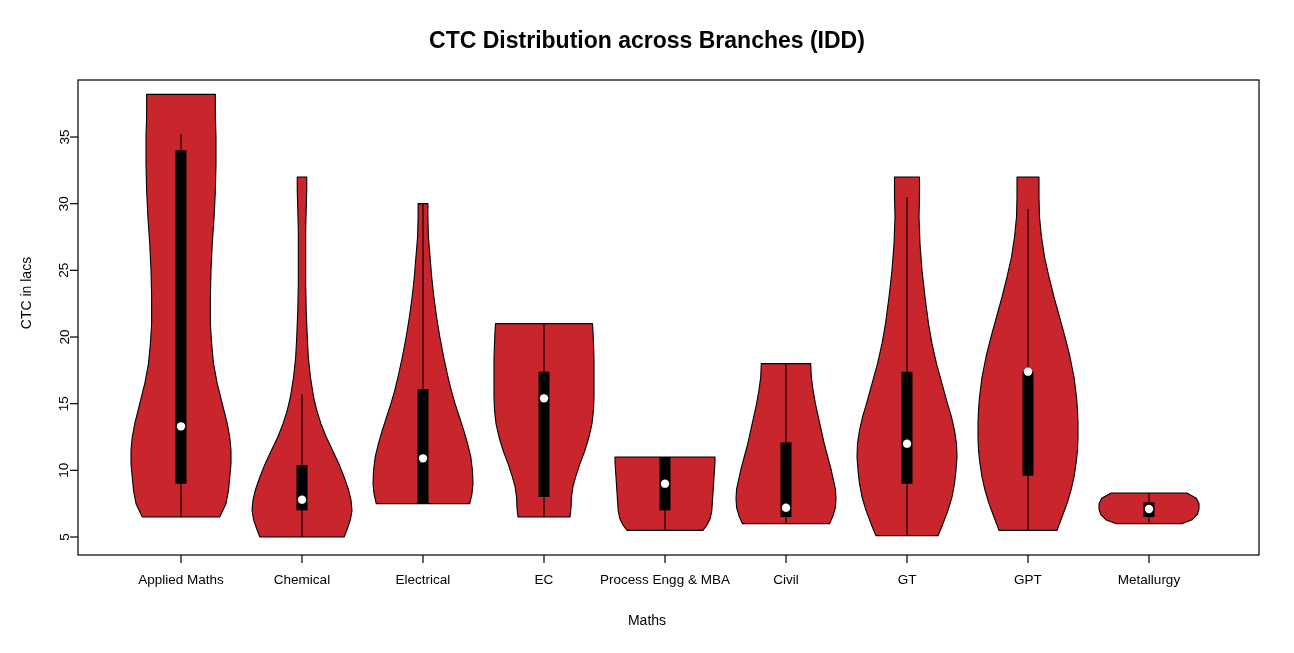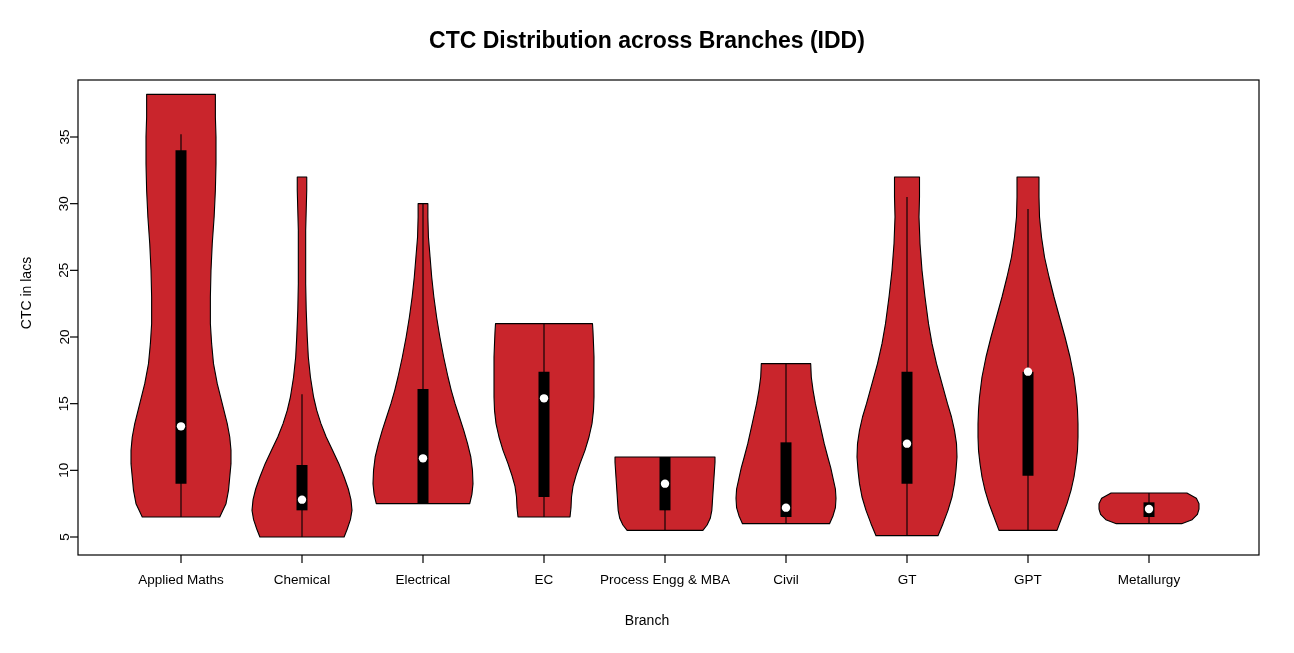--- a/index.html
+++ b/index.html
@@ -69,21 +69,21 @@
 </style>
 </head>
 <body>
 
 <div id="plot-root">
 
   <div class="chart-title">CTC Distribution across Branches (IDD)</div>
 
   <div class="axis-title-y">CTC in lacs</div>
 
-  <div class="axis-title-x">Branch</div>
+  <div class="axis-title-x">Maths</div>
 
   <svg class="plot-svg" width="1294" height="653">
     <g id="axis-layer">
         <rect x="78" y="80" width="1181" height="475" fill="none" stroke="#000000" stroke-width="1.2"></rect>
         <line x1="70" y1="537" x2="78" y2="537" stroke="#000000" stroke-width="1.2"></line>
         <line x1="70" y1="470.3333333333333" x2="78" y2="470.3333333333333" stroke="#000000" stroke-width="1.2"></line>
         <line x1="70" y1="403.6666666666667" x2="78" y2="403.6666666666667" stroke="#000000" stroke-width="1.2"></line>
         <line x1="70" y1="337" x2="78" y2="337" stroke="#000000" stroke-width="1.2"></line>
         <line x1="70" y1="270.33333333333337" x2="78" y2="270.33333333333337" stroke="#000000" stroke-width="1.2"></line>
         <line x1="70" y1="203.66666666666669" x2="78" y2="203.66666666666669" stroke="#000000" stroke-width="1.2"></line>

